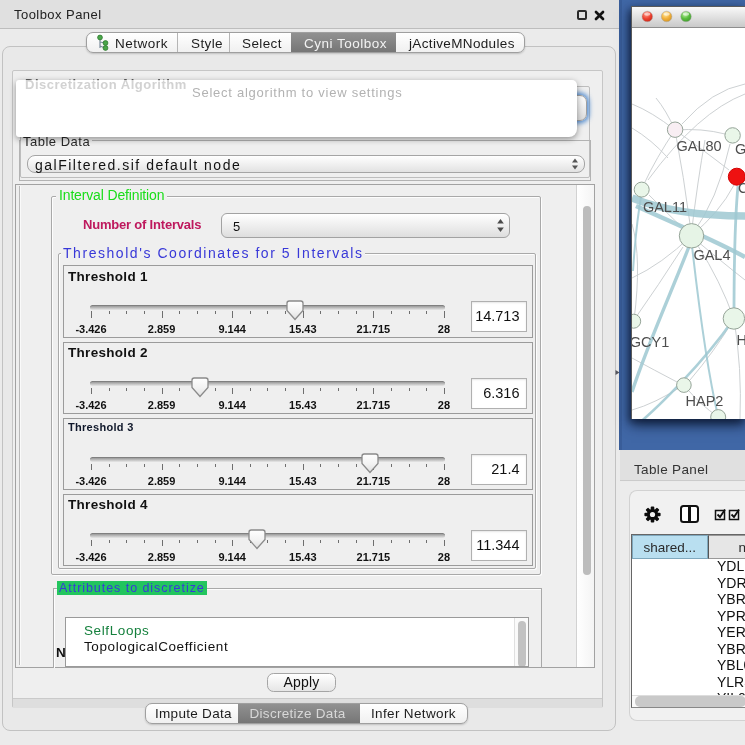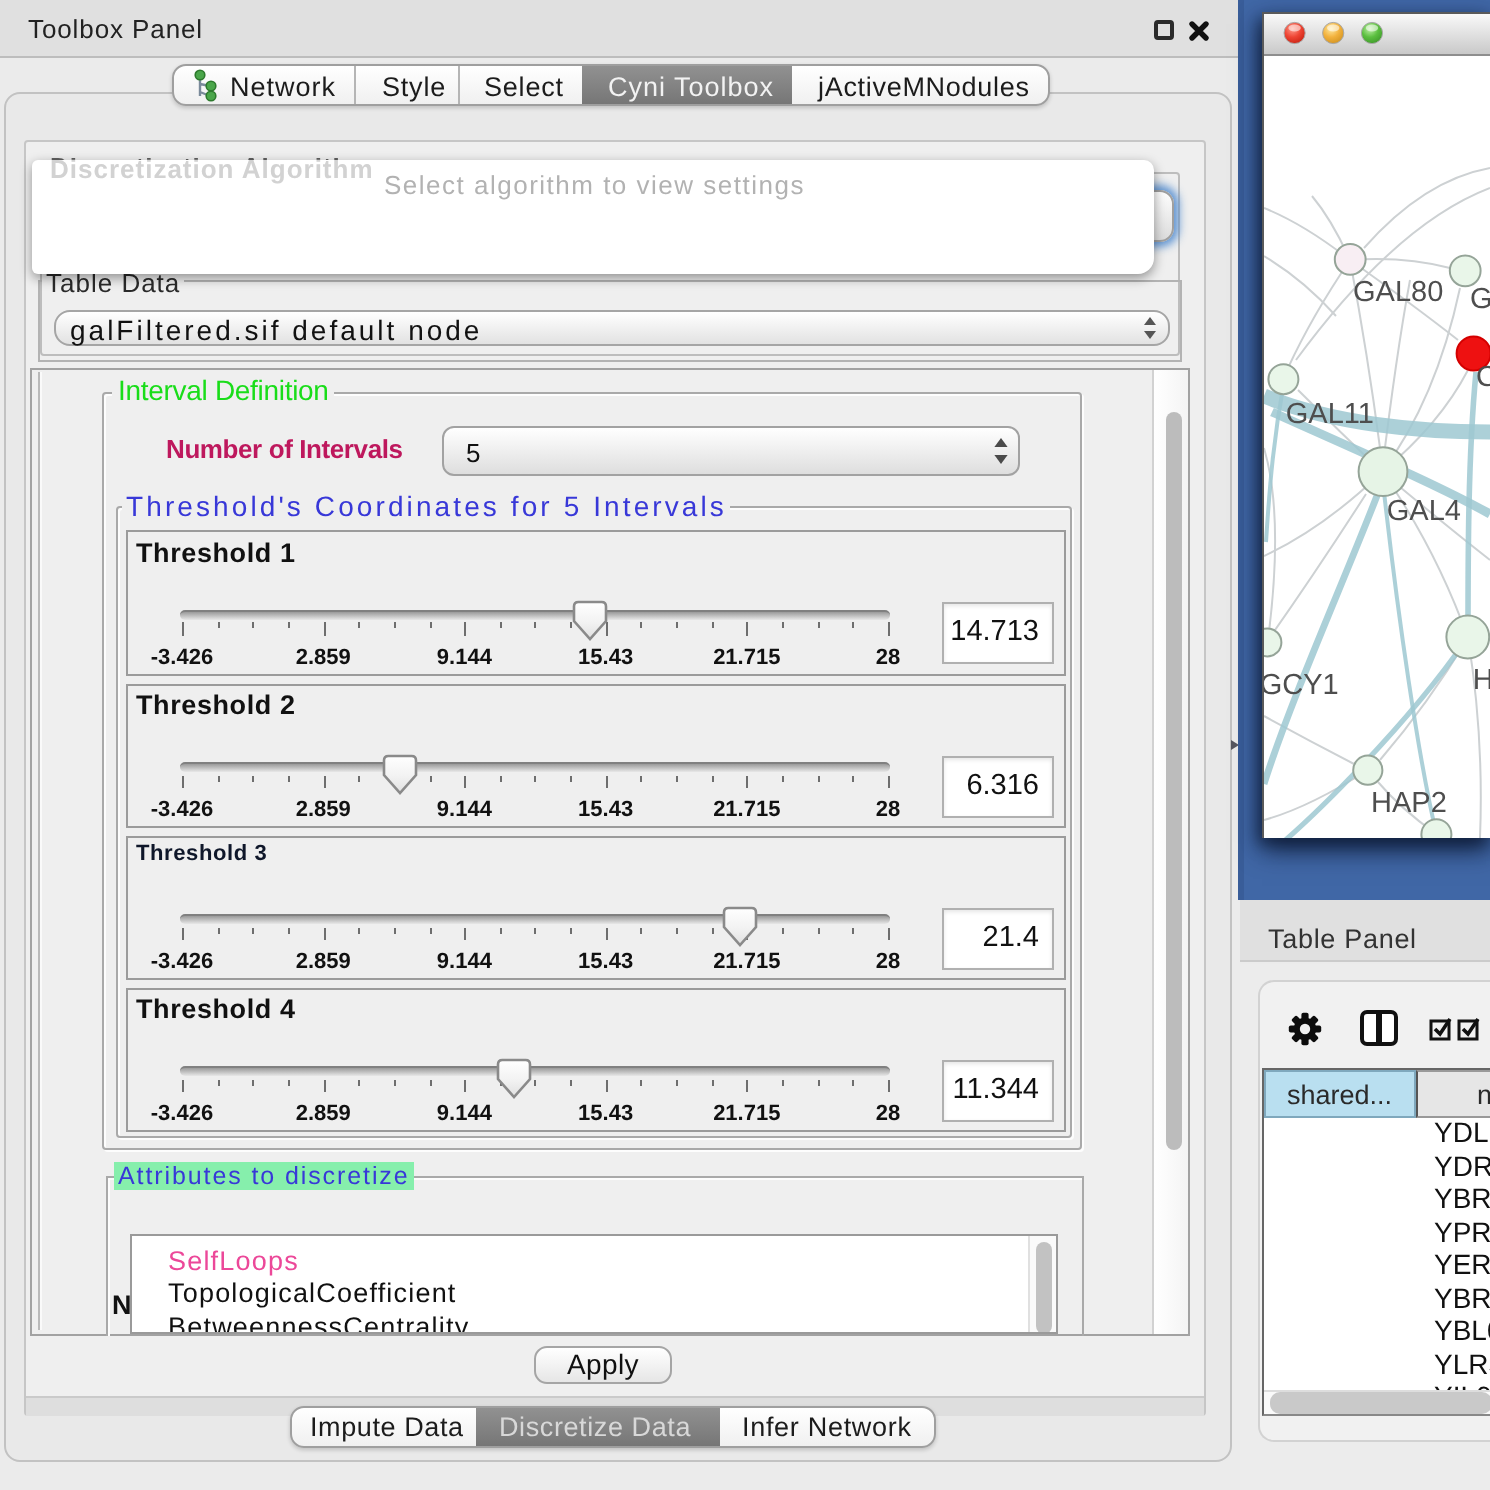--- a/index.html
+++ b/index.html
@@ -253,27 +253,26 @@
         <stop offset="0" stop-color="#ffffff"></stop>
         <stop offset="0.55" stop-color="#f2f2f2"></stop>
         <stop offset="1" stop-color="#e0e0e0"></stop>
       </linearGradient>
     </defs>
 <path d="M3.2 1 L14.8 1 Q17 1 17 3.2 L17 10.5 L9 19.5 L1 10.5 L1 3.2 Q1 1 3.2 1 Z" fill="url(#th493)" stroke="#8a8a8a" stroke-width="1.3"></path>
   </svg>
 <div class="abs" style="left:471px;top:529.5px;width:55.5px;height:31px;background:#fff;border:1px solid #b0b0b0;box-shadow:inset 0 1px 2px rgba(0,0,0,0.10);text-align:right;font-size:14.5px;color:#111;line-height:29px;padding-right:6px;">11.344</div>
 
 <div class="abs" style="left:53px;top:587.7px;width:489px;height:80px;border:1px solid #a9a9a9;border-bottom:none;box-shadow:inset 1px 1px 0 #fdfdfd;"></div>
-<div class="abs" style="left:57px;top:580.5px;background:#86efac;padding:0 2px;font-size:12.5px;letter-spacing:0.95px;color:#3838d8;">Attributes to discretize</div>
+<div class="abs" style="left:57px;top:580.5px;background:#22c55e;padding:0 2px;font-size:12.5px;letter-spacing:0.95px;color:#3838d8;">Attributes to discretize</div>
 <div class="abs" style="left:56px;top:597px;font-size:13.5px;font-weight:bold;letter-spacing:0.3px;color:#111;margin-top:48px;">Numerical Attributes</div>
 
 <div class="abs" style="left:65px;top:617px;width:464px;height:50px;background:#ffffff;border:1px solid #9a9a9a;overflow:hidden;">
-  <div style="position:absolute;left:18px;top:4.5px;font-size:13.5px;letter-spacing:0.6px;color:#ec4899;">SelfLoops</div>
+  <div style="position:absolute;left:18px;top:4.5px;font-size:13.5px;letter-spacing:0.6px;color:#15803d;">SelfLoops</div>
   <div style="position:absolute;left:18px;top:21.3px;font-size:13.5px;letter-spacing:0.6px;color:#111;">TopologicalCoefficient</div>
-  <div style="position:absolute;left:18px;top:38.1px;font-size:13.5px;letter-spacing:0.6px;color:#111;">BetweennessCentrality</div>
   <div style="position:absolute;right:0;top:0;width:14px;height:100%;background:#fafafa;border-left:1px solid #e0e0e0;"></div>
   <div style="position:absolute;right:2.5px;top:3px;width:8px;height:46px;background:#c2c2c2;border-radius:4px;"></div>
 </div>
 
 <div class="abs" style="left:267px;top:673px;width:69px;height:19px;border-radius:6.5px;background:linear-gradient(#ffffff,#e6e6e6);border:1px solid #a5a5a5;text-align:center;font-size:14px;letter-spacing:0.2px;color:#111;line-height:17px;">Apply</div>
 
 <div class="abs" style="left:13px;top:698px;width:589px;height:9.5px;background:#dedede;border-top:1px solid #cacaca;"></div>
 
 <div class="abs" style="left:145px;top:703px;width:323px;height:21px;background:linear-gradient(#ffffff,#f0f0f0);border:1px solid #9f9f9f;border-radius:7px;box-shadow:0 1px 2px rgba(0,0,0,0.18);"></div>
 <div class="abs" style="left:238px;top:704px;width:122px;height:19px;background:linear-gradient(#919191,#767676);"></div>

